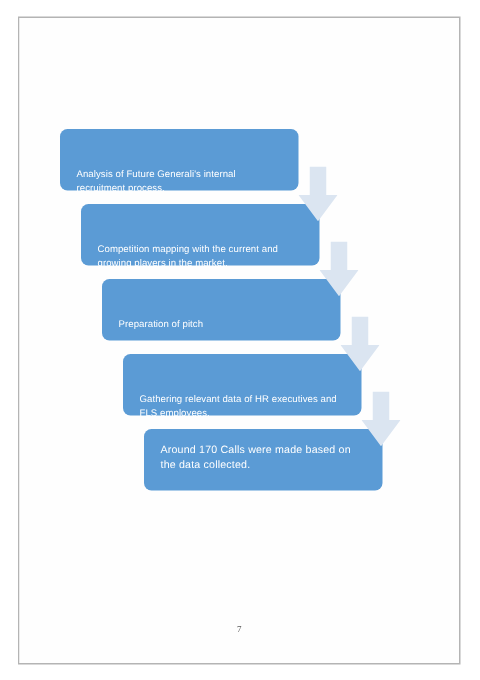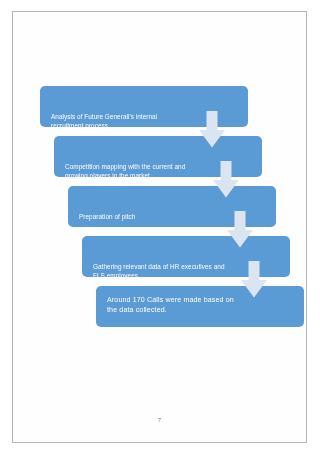--- a/index.html
+++ b/index.html
@@ -37,21 +37,21 @@
   .flow {
     position: absolute;
     left: 0;
     top: 0;
     width: 295px;
     height: 432px;
   }
 
   .flow-box {
     position: absolute;
-    width: 208px;
+    width: 159px;
     height: 41px;
     box-sizing: border-box;
     background: #5b9bd5;
     border-radius: 5px;
     color: #ffffff;
     font-size: 6.4px;
     line-height: 9.4px;
     padding: 26px 10px 0 11px;
     letter-spacing: 0.05px;
     z-index: 2;

